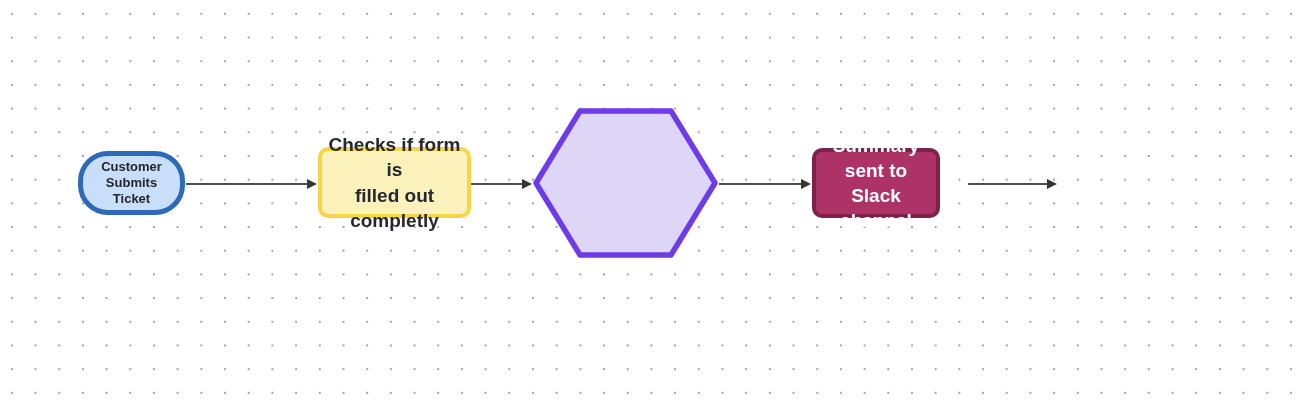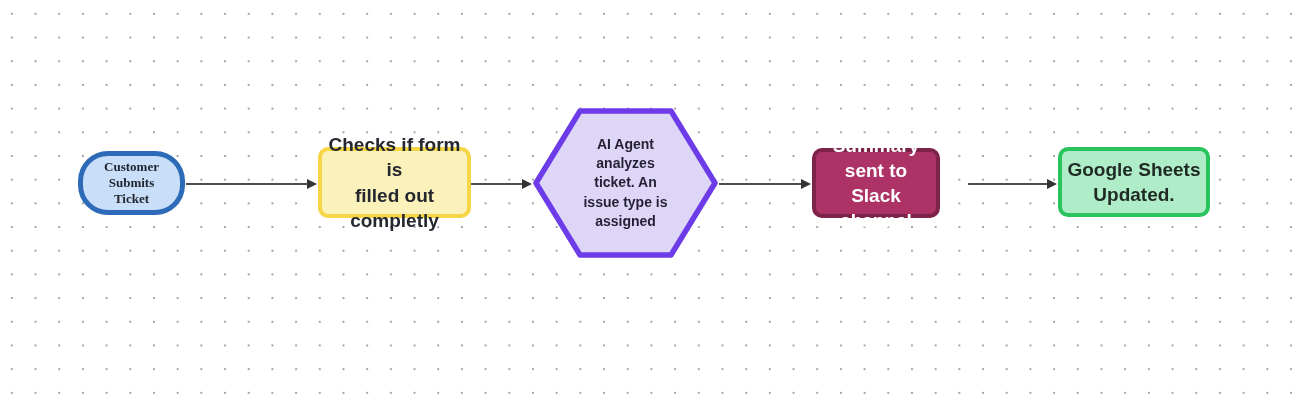--- a/index.html
+++ b/index.html
@@ -25,21 +25,21 @@
     justify-content: center;
     text-align: center;
     font-weight: 700;
     white-space: pre-line;
     line-height: 1.32;
     cursor: default;
   }
   .stadium {
     left: 78px; top: 151px; width: 107px; height: 64px;
     border: 5px solid; border-radius: 30px;
-    font-size: 13px; line-height: 1.25; font-family: Liberation Serif, serif;
+    font-size: 13px; line-height: 1.25;
   }
   .rect { border: 4px solid; border-radius: 10px; font-size: 19px; }
   .rect-check   { left: 318px;  top: 147px; width: 153px; height: 71px; }
   .rect-slack   { left: 812px;  top: 148px; width: 128px; height: 70px; }
   .rect-sheets  { left: 1058px; top: 147px; width: 152px; height: 70px; }
   .hex-wrap {
     left: 533px; top: 108px; width: 185px; height: 150px;
     font-size: 14px; line-height: 1.38;
   }
   .hex-wrap svg { position: absolute; inset: 0; }
@@ -87,40 +87,31 @@
 
   <div class="arrow arrow-2">
     <span class="shaft" style="background-color: rgb(76, 77, 80);"></span>
     <span class="head" style="border-left-color: rgb(51, 52, 56);"></span>
   </div>
 
   <div class="node hex-wrap" style="color: rgb(36, 31, 51);">
     <svg width="185" height="150" viewBox="0 0 185 150">
       <polygon points="47,3 138,3 182,75 138,147 47,147 3,75" stroke-width="5.5" stroke-linejoin="round" fill="#ddd6f7" stroke="#6d3be8"></polygon>
     </svg>
-    <span class="hex-label">AI Agent
-analyzes
-ticket. An
-issue type is
-assigned</span>
   </div>
 
   <div class="arrow arrow-3">
     <span class="shaft" style="background-color: rgb(76, 77, 80);"></span>
     <span class="head" style="border-left-color: rgb(51, 52, 56);"></span>
   </div>
 
   <div class="node rect rect-slack" style="background-color: rgb(173, 51, 103); border-color: rgb(125, 34, 73); color: rgb(255, 255, 255);">
     <span>Summary sent to
 Slack channel</span>
   </div>
 
   <div class="arrow arrow-4">
     <span class="shaft" style="background-color: rgb(76, 77, 80);"></span>
     <span class="head" style="border-left-color: rgb(51, 52, 56);"></span>
   </div>
 
-  <div class="node rect rect-sheets" style="background-color: rgb(175, 236, 200); border-color: rgb(41, 196, 91); color: rgb(31, 42, 36);">
-    <span>Google Sheets
-Updated.</span>
-  </div>
 
 </div>
 
 </body></html>

